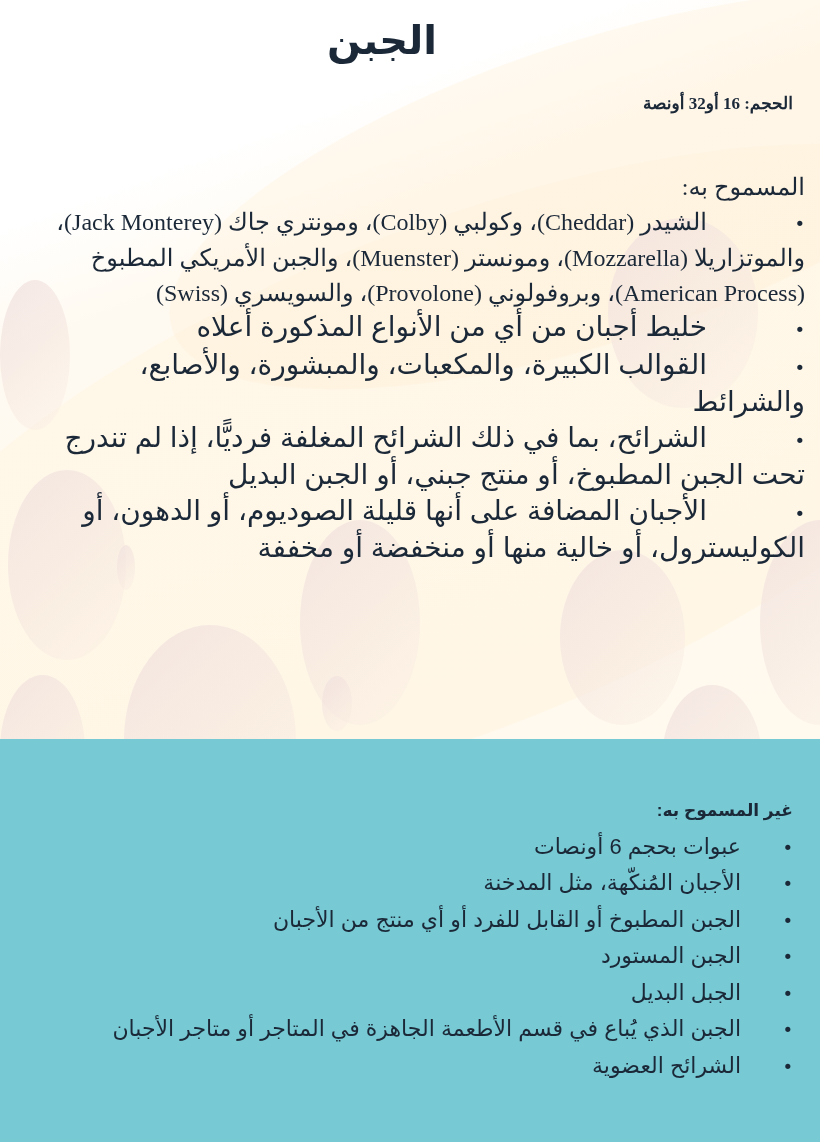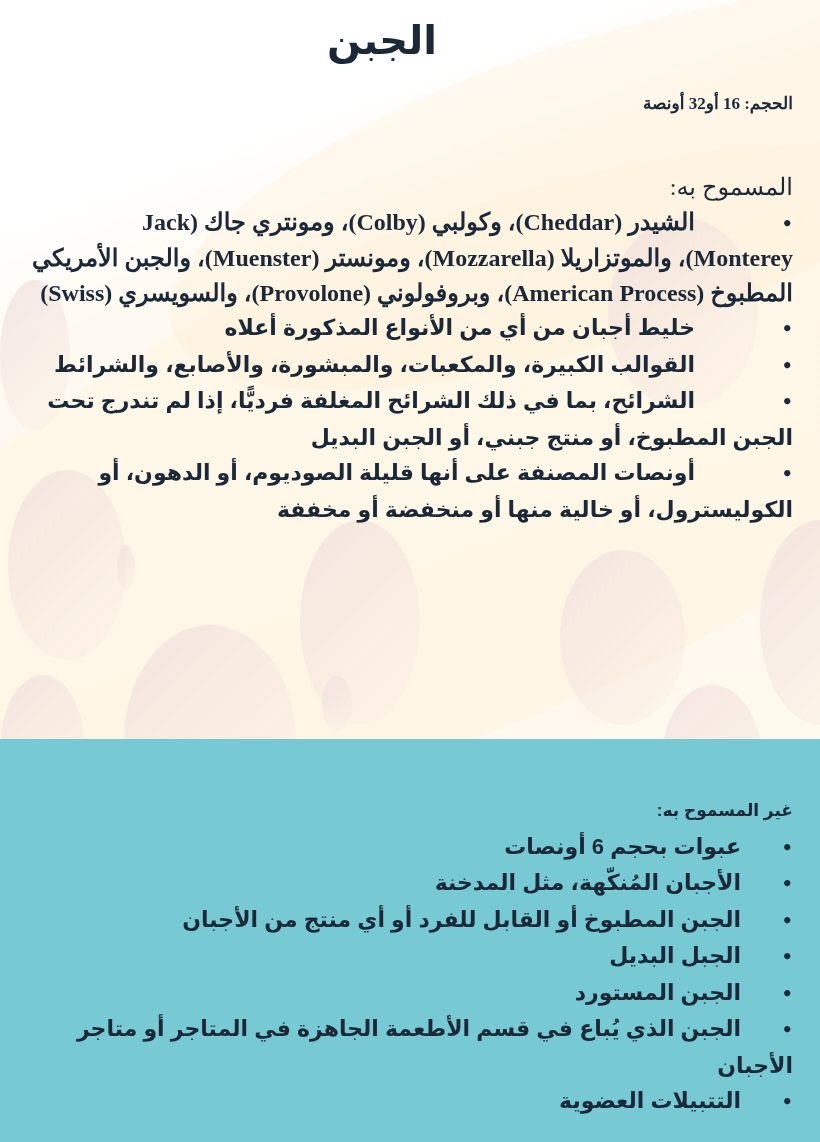--- a/index.html
+++ b/index.html
@@ -41,33 +41,33 @@
     font-weight: bold; font-size: 40px; line-height: 60px;
     color: #1b2838;
   }
   .size-line {
     position: absolute; top: 86px; right: 27px;
     direction: rtl;
     font-weight: bold; font-size: 17px; line-height: 36px;
   }
 
   .allowed {
-    position: absolute; top: 170px; right: 27px; width: 770px;
+    position: absolute; top: 170px; right: 15px; width: 770px;
     direction: rtl;
     font-size: 24px; line-height: 34.5px;
   }
   .section-heading { display: block; }
   .bullet-list { list-style: none; }
-  .bullet-list li { position: relative; padding-right: 0; font-weight: bold; }
+  .bullet-list li { position: relative; padding-right: 0; }
   .bullet {
     display: inline-block; width: 98px; text-align: right;
     font-family: "DejaVu Sans", sans-serif; font-size: 18px;
   }
   .allowed .item-text { font-family: "Liberation Serif", serif; }
-  .allowed .sans { font-family: "Liberation Sans", "DejaVu Sans", sans-serif; font-size: 22px; }
+  .allowed .sans { font-family: "Liberation Sans", "DejaVu Sans", sans-serif; font-size: 28px; }
 
   .not-allowed {
     position: absolute; top: 793px; right: 27px; width: 770px;
     direction: rtl;
     font-family: "Liberation Sans", "DejaVu Sans", sans-serif;
     font-size: 22px; line-height: 35.5px;
   }
   .not-allowed .section-heading { font-weight: bold; font-size: 17px; }
   .not-allowed .bullet { width: 52px; }
 </style>
@@ -112,31 +112,31 @@
         <li>
           <span class="bullet">•</span><span class="item-text sans">خليط أجبان من أي من الأنواع المذكورة أعلاه</span>
         </li>
         <li>
           <span class="bullet">•</span><span class="item-text sans">القوالب الكبيرة، والمكعبات، والمبشورة، والأصابع، والشرائط</span>
         </li>
         <li>
           <span class="bullet">•</span><span class="item-text sans">الشرائح، بما في ذلك الشرائح المغلفة فرديًّا، إذا لم تندرج تحت الجبن المطبوخ، أو منتج جبني، أو الجبن البديل</span>
         </li>
         <li>
-          <span class="bullet">•</span><span class="item-text sans">أونصات المصنفة على أنها قليلة الصوديوم، أو الدهون، أو الكوليسترول، أو خالية منها أو منخفضة أو مخففة</span>
+          <span class="bullet">•</span><span class="item-text sans">الأجبان المضافة على أنها قليلة الصوديوم، أو الدهون، أو الكوليسترول، أو خالية منها أو منخفضة أو مخففة</span>
         </li>
       </ul>
     </section>
 
     <section class="not-allowed">
       <span class="section-heading">غير المسموح به:</span>
       <ul class="bullet-list">
         <li><span class="bullet">•</span><span>عبوات بحجم 6 أونصات</span></li>
         <li><span class="bullet">•</span><span>الأجبان المُنكّهة، مثل المدخنة</span></li>
         <li><span class="bullet">•</span><span>الجبن المطبوخ أو القابل للفرد أو أي منتج من الأجبان</span></li>
+        <li><span class="bullet">•</span><span>الجبن المستورد</span></li>
         <li><span class="bullet">•</span><span>الجبل البديل</span></li>
-        <li><span class="bullet">•</span><span>الجبن المستورد</span></li>
         <li><span class="bullet">•</span><span>الجبن الذي يُباع في قسم الأطعمة الجاهزة في المتاجر أو متاجر الأجبان</span></li>
-        <li><span class="bullet">•</span><span>التتبيلات العضوية</span></li>
+        <li><span class="bullet">•</span><span>الشرائح العضوية</span></li>
       </ul>
     </section>
   </div>
 </div>
 
 </body></html>

